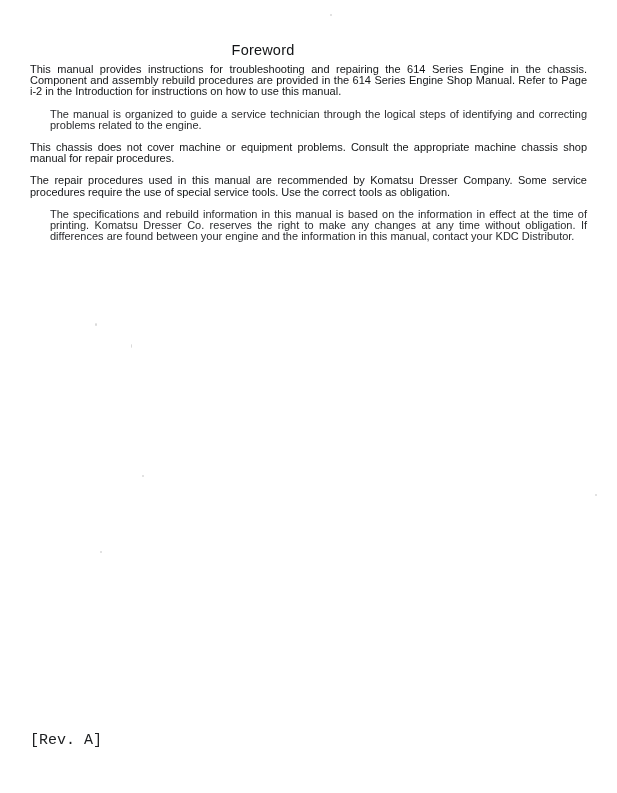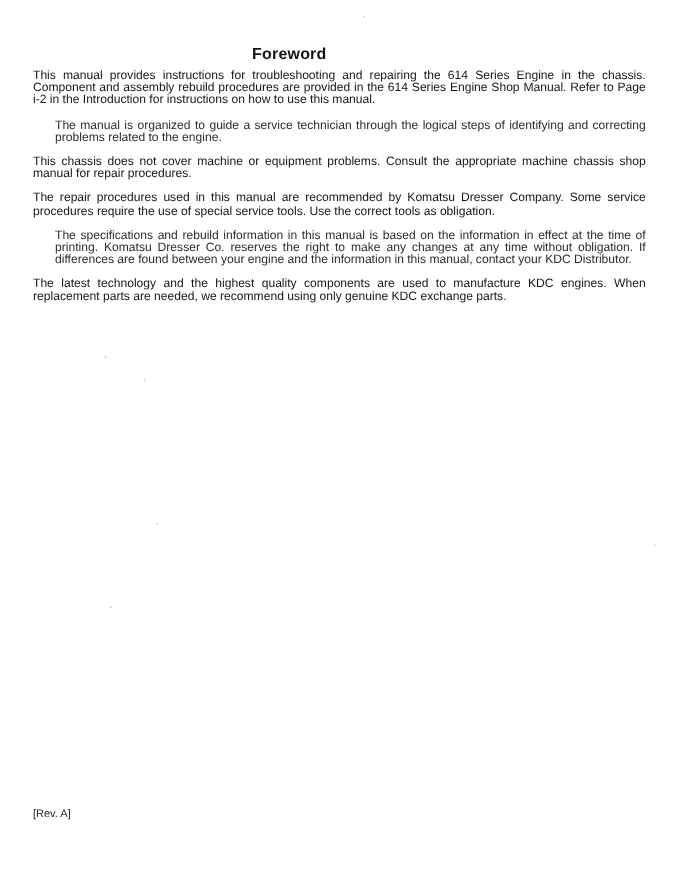--- a/index.html
+++ b/index.html
@@ -16,21 +16,21 @@
     font-family: "Liberation Sans", sans-serif;
     color: #16181a;
   }
   .page-title {
     position: absolute;
     left: 0;
     top: 42px;
     width: 526px;
     text-align: center;
     font-size: 14.5px;
-    font-weight: bold;
+    font-weight: normal;
     letter-spacing: 0.2px;
     color: #111315;
   }
   .body-copy {
     position: absolute;
     left: 30px;
     top: 64px;
     width: 557px;
   }
   .para {
@@ -50,23 +50,24 @@
   }
   
   .ink-dark { color: #131517; }
   .ink-mid  { color: #212326; }
   .ink-soft { color: #2a2c2f; margin-left: 20px; }
 
   .footer-rev {
     position: absolute;
     left: 30px;
     top: 735px;
-    font-size: 10px;
+    font-size: 15px;
     line-height: 12px;
     color: #1c1e20;
+    font-family: Liberation Mono, monospace;
   }
   .speck {
     position: absolute;
     background: #d8d8d8;
     border-radius: 50%;
     pointer-events: none;
   }
 </style>
 </head>
 <body>
@@ -81,21 +82,20 @@
 
     <p class="para ink-soft">The manual is organized to guide a service technician through the logical steps of identifying and correcting problems related to the engine.</p>
 
     <p class="para ink-dark"><span>This chassis does </span><b>not</b><span> cover machine or equipment problems. Consult the appropriate machine chassis shop manual for repair procedures.</span></p>
 
 
     <p class="para ink-dark">The repair procedures used in this manual are recommended by Komatsu Dresser Company. Some service procedures require the use of special service tools. Use the correct tools as obligation.</p>
 
     <p class="para ink-soft">The specifications and rebuild information in this manual is based on the information in effect at the time of printing. Komatsu Dresser Co. reserves the right to make any changes at any time without obligation. If differences are found between your engine and the information in this manual, contact your KDC Distributor.</p>
 
-    <p class="para ink-dark">The latest technology and the highest quality components are used to manufacture KDC engines. When replacement parts are needed, we recommend using only genuine KDC exchange parts.</p>
 
   </div>
 
   <div class="footer-rev">[Rev. A]</div>
 
   <div class="speck" style="left:95px;  top:323px; width:2px; height:3px;"></div>
   <div class="speck" style="left:131px; top:344px; width:1px; height:4px;"></div>
   <div class="speck" style="left:142px; top:475px; width:2px; height:2px;"></div>
   <div class="speck" style="left:100px; top:551px; width:2px; height:2px;"></div>
   <div class="speck" style="left:595px; top:494px; width:2px; height:2px;"></div>

